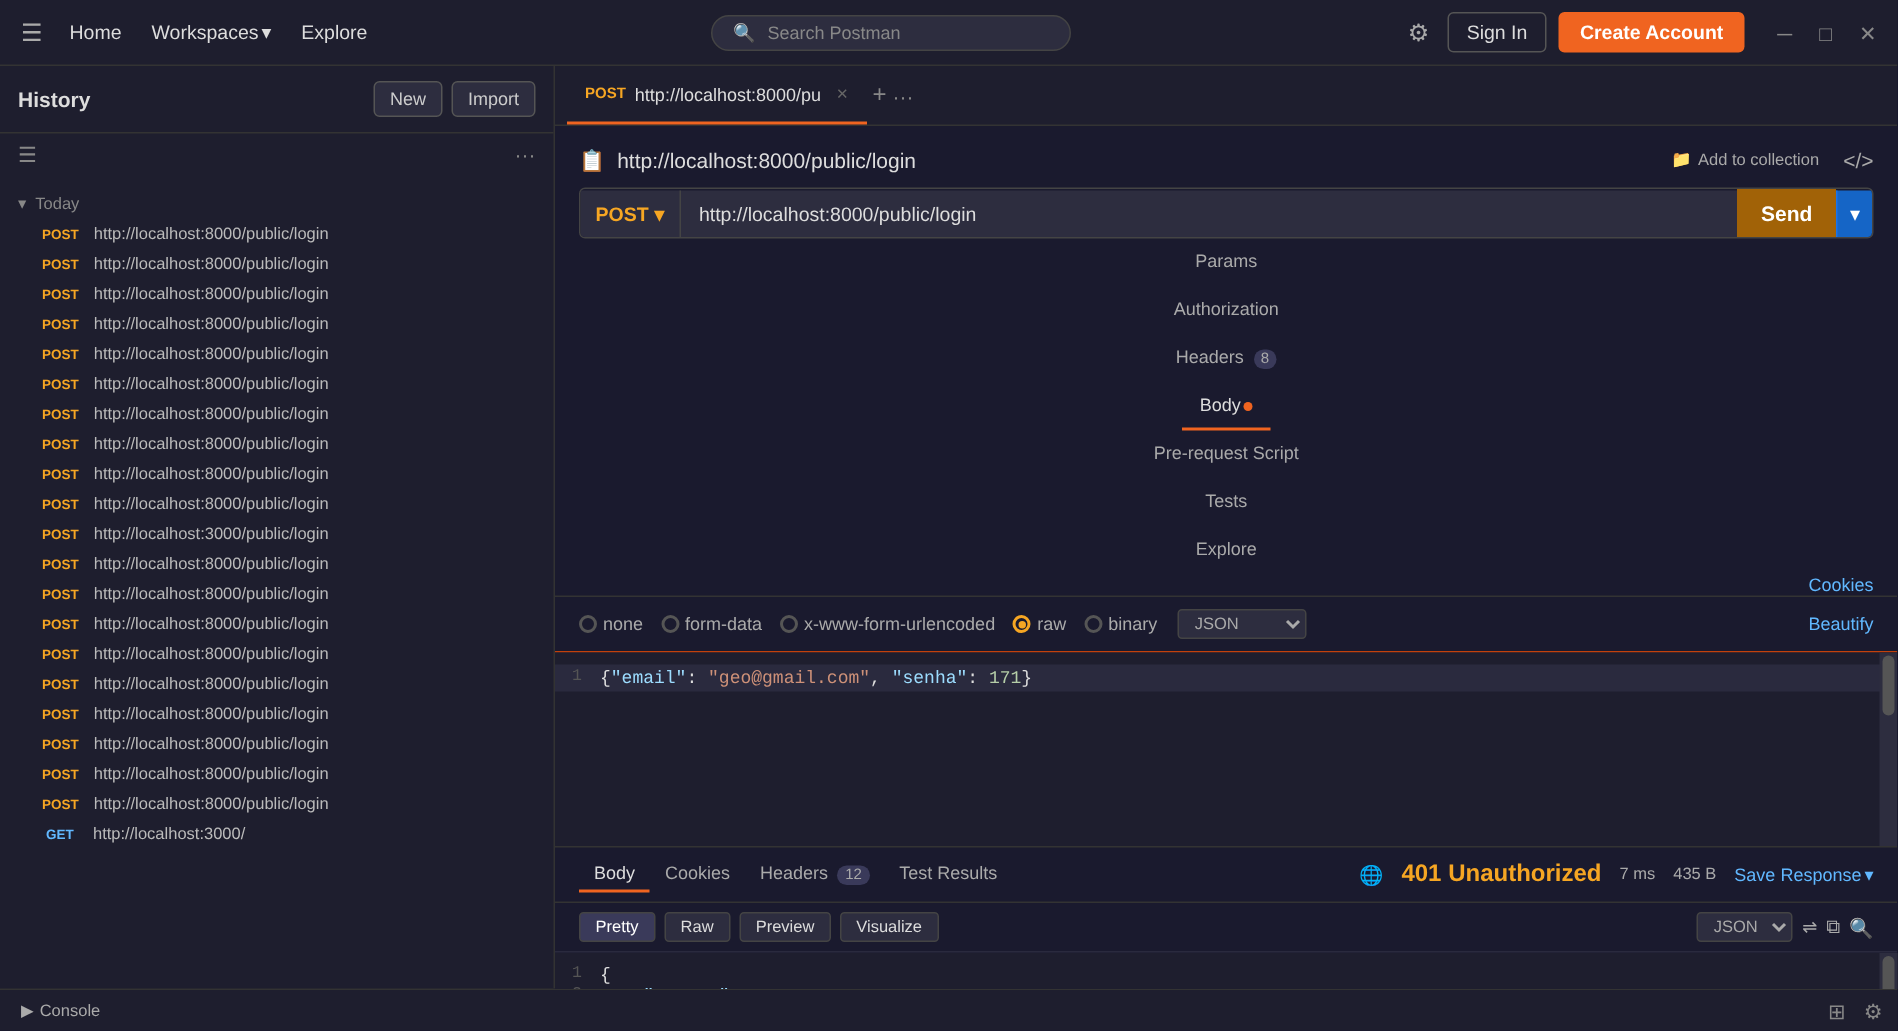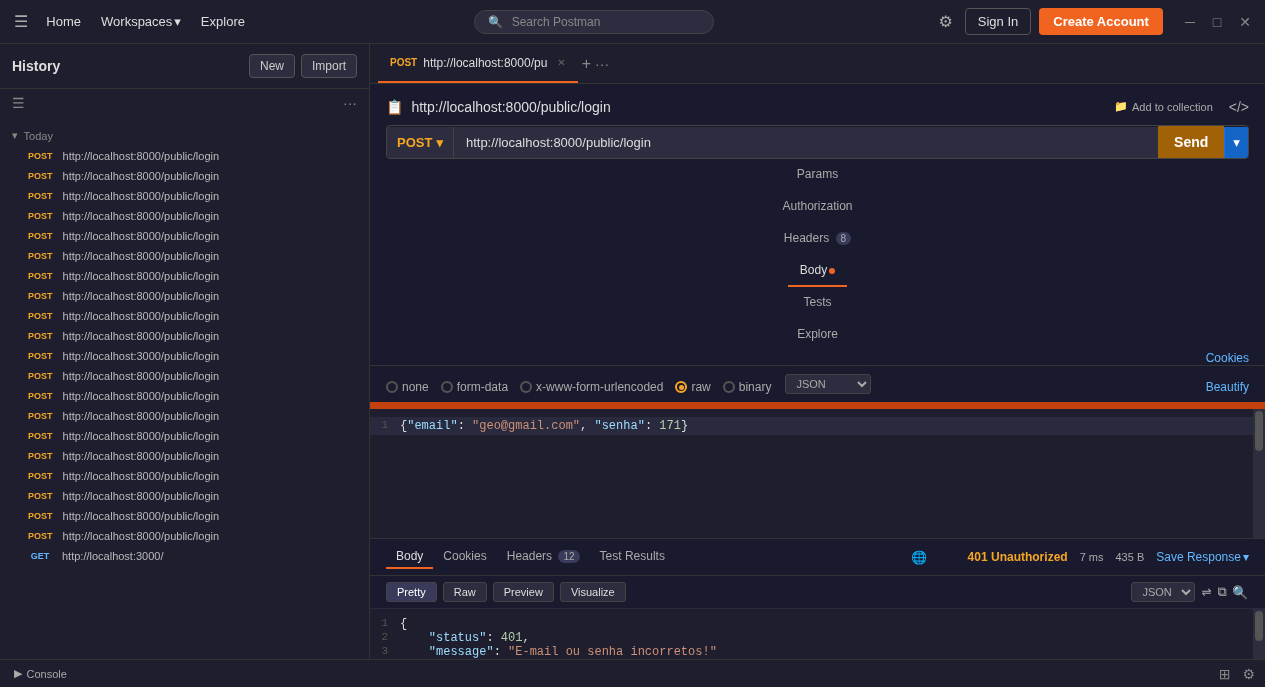--- a/index.html
+++ b/index.html
@@ -70,21 +70,21 @@
 
     
     .subtabs { display: flex; align-items: center; border-bottom: 1px solid #333; padding: 0 16px; flex-direction: column; }
     .subtab { padding: 8px 12px; color: #aaa; font-size: 12px; cursor: pointer; border-bottom: 2px solid transparent; }
     .subtab.active { color: #ddd; border-bottom-color: #f06420; }
     .subtab-badge { background: #3a3a5a; color: #aaa; border-radius: 8px; padding: 1px 5px; font-size: 10px; margin-left: 3px; }
     .body-dot { display: inline-block; width: 6px; height: 6px; background: #f06420; border-radius: 50%; margin-left: 2px; vertical-align: middle; }
     .cookies-link { margin-left: auto; color: #61b8ff; font-size: 12px; cursor: pointer; }
 
     
-    .body-type-row { display: flex; align-items: flex-end; gap: 12px; padding: 8px 16px; border-bottom: 7px solid #c2410c; }
+    .body-type-row { display: flex; align-items: center; gap: 12px; padding: 8px 16px; border-bottom: 1px solid #c2410c; }
     .radio-option { display: flex; align-items: center; gap: 4px; color: #aaa; font-size: 12px; cursor: pointer; }
     .radio-dot { width: 12px; height: 12px; border-radius: 50%; border: 2px solid #555; display: flex; align-items: center; justify-content: center; }
     .radio-dot.raw-selected { border-color: #f6a623; }
     .radio-dot.raw-selected::after { content: ''; width: 5px; height: 5px; background: #f6a623; border-radius: 50%; }
     .json-select { background: #2d2d3f; color: #aaa; border: 1px solid #444; border-radius: 3px; padding: 2px 6px; font-size: 11px; cursor: pointer; margin-left: 2px; }
     .beautify-btn { margin-left: auto; color: #61b8ff; font-size: 12px; cursor: pointer; }
 
     
     .code-editor { background: #1e1e2e; flex: 0 0 130px; overflow: hidden; position: relative; border-bottom: 1px solid #333; font-family: 'Courier New', monospace; }
     .code-line { display: flex; align-items: flex-start; padding: 2px 0; }
@@ -97,21 +97,21 @@
     .editor-scroll { width: 12px; background: #2d2d3f; position: absolute; right: 0; top: 0; bottom: 0; }
     .editor-thumb { width: 8px; height: 40px; background: #555; border-radius: 4px; margin: 2px auto; }
 
     
     .response-area { flex: 1; display: flex; flex-direction: column; overflow: hidden; }
     .response-header { display: flex; align-items: center; padding: 6px 16px; border-bottom: 1px solid #333; flex-shrink: 0; }
     .response-tabs { display: flex; gap: 0; }
     .resp-tab { padding: 4px 10px; color: #aaa; font-size: 12px; cursor: pointer; border-bottom: 2px solid transparent; }
     .resp-tab.active { color: #ddd; border-bottom-color: #f06420; }
     .resp-meta { margin-left: auto; display: flex; align-items: center; gap: 12px; }
-    .status-401 { color: #f6a623; font-size: 12px; font-weight: 600; margin-left: 28px; }
+    .status-401 { color: #f6a623; font-size: 16px; font-weight: 600; }
     .resp-time { color: #aaa; font-size: 11px; }
     .resp-size { color: #aaa; font-size: 11px; }
     .save-response-btn { color: #61b8ff; font-size: 12px; cursor: pointer; display: flex; align-items: center; gap: 2px; }
     .globe-icon { color: #aaa; font-size: 13px; }
 
     
     .resp-toolbar { display: flex; align-items: flex-start; gap: 6px; padding: 6px 16px; border-bottom: 1px solid #2a2a3e; flex-shrink: 0; }
     .resp-view-btn { background: #2d2d3f; color: #ddd; border: 1px solid #444; border-radius: 3px; padding: 3px 10px; font-size: 11px; cursor: pointer; }
     .resp-view-btn.active { background: #3a3a5a; color: #fff; }
     .resp-json-select { background: #2d2d3f; color: #aaa; border: 1px solid #444; border-radius: 3px; padding: 2px 6px; font-size: 11px; cursor: pointer; margin-left: auto; }
@@ -300,20 +300,21 @@
         <button class="send-btn">Send</button>
         <button class="send-btn-arrow">▾</button>
       </div>
     </div>
 
     <div class="subtabs">
       <div class="subtab">Params</div>
       <div class="subtab">Authorization</div>
       <div class="subtab">Headers <span class="subtab-badge">8</span></div>
       <div class="subtab active">Body<span class="body-dot"></span></div>
+      <div class="subtab">Pre-request Script</div>
       <div class="subtab">Tests</div>
       <div class="subtab">Explore</div>
       <span class="cookies-link">Cookies</span>
     </div>
 
     <div class="body-type-row">
       <label class="radio-option">
         <span class="radio-dot"></span>
         none
       </label>

